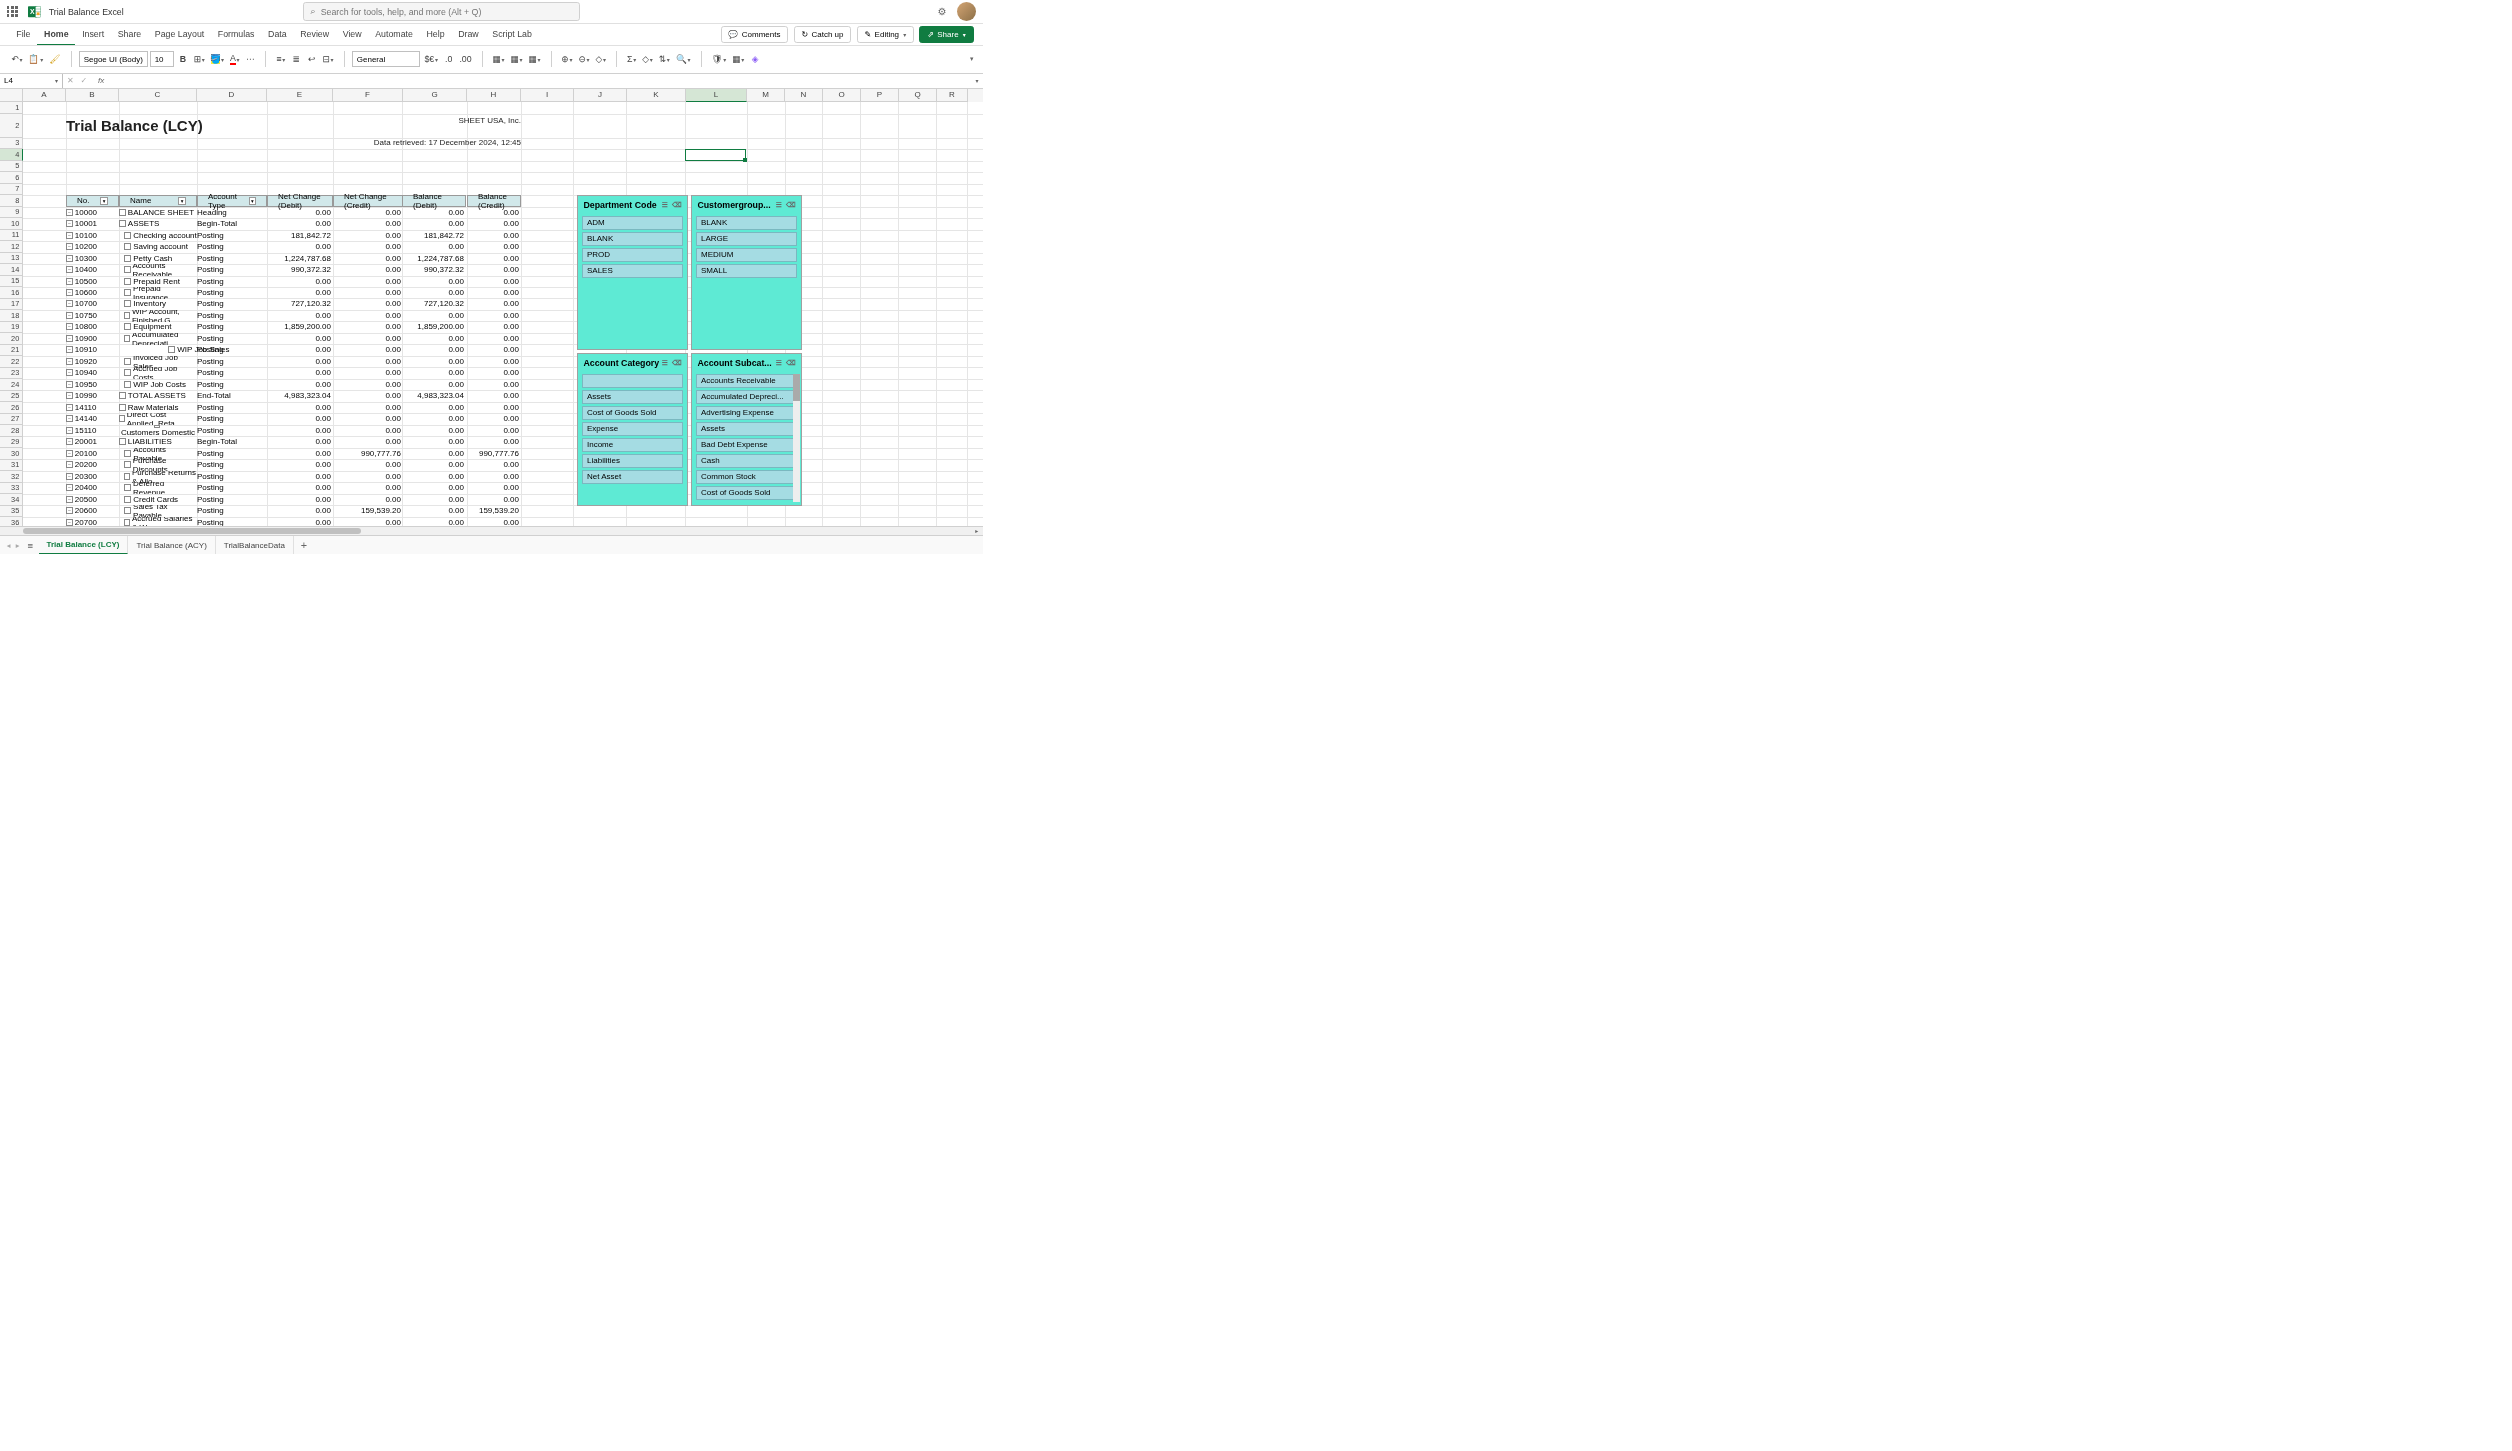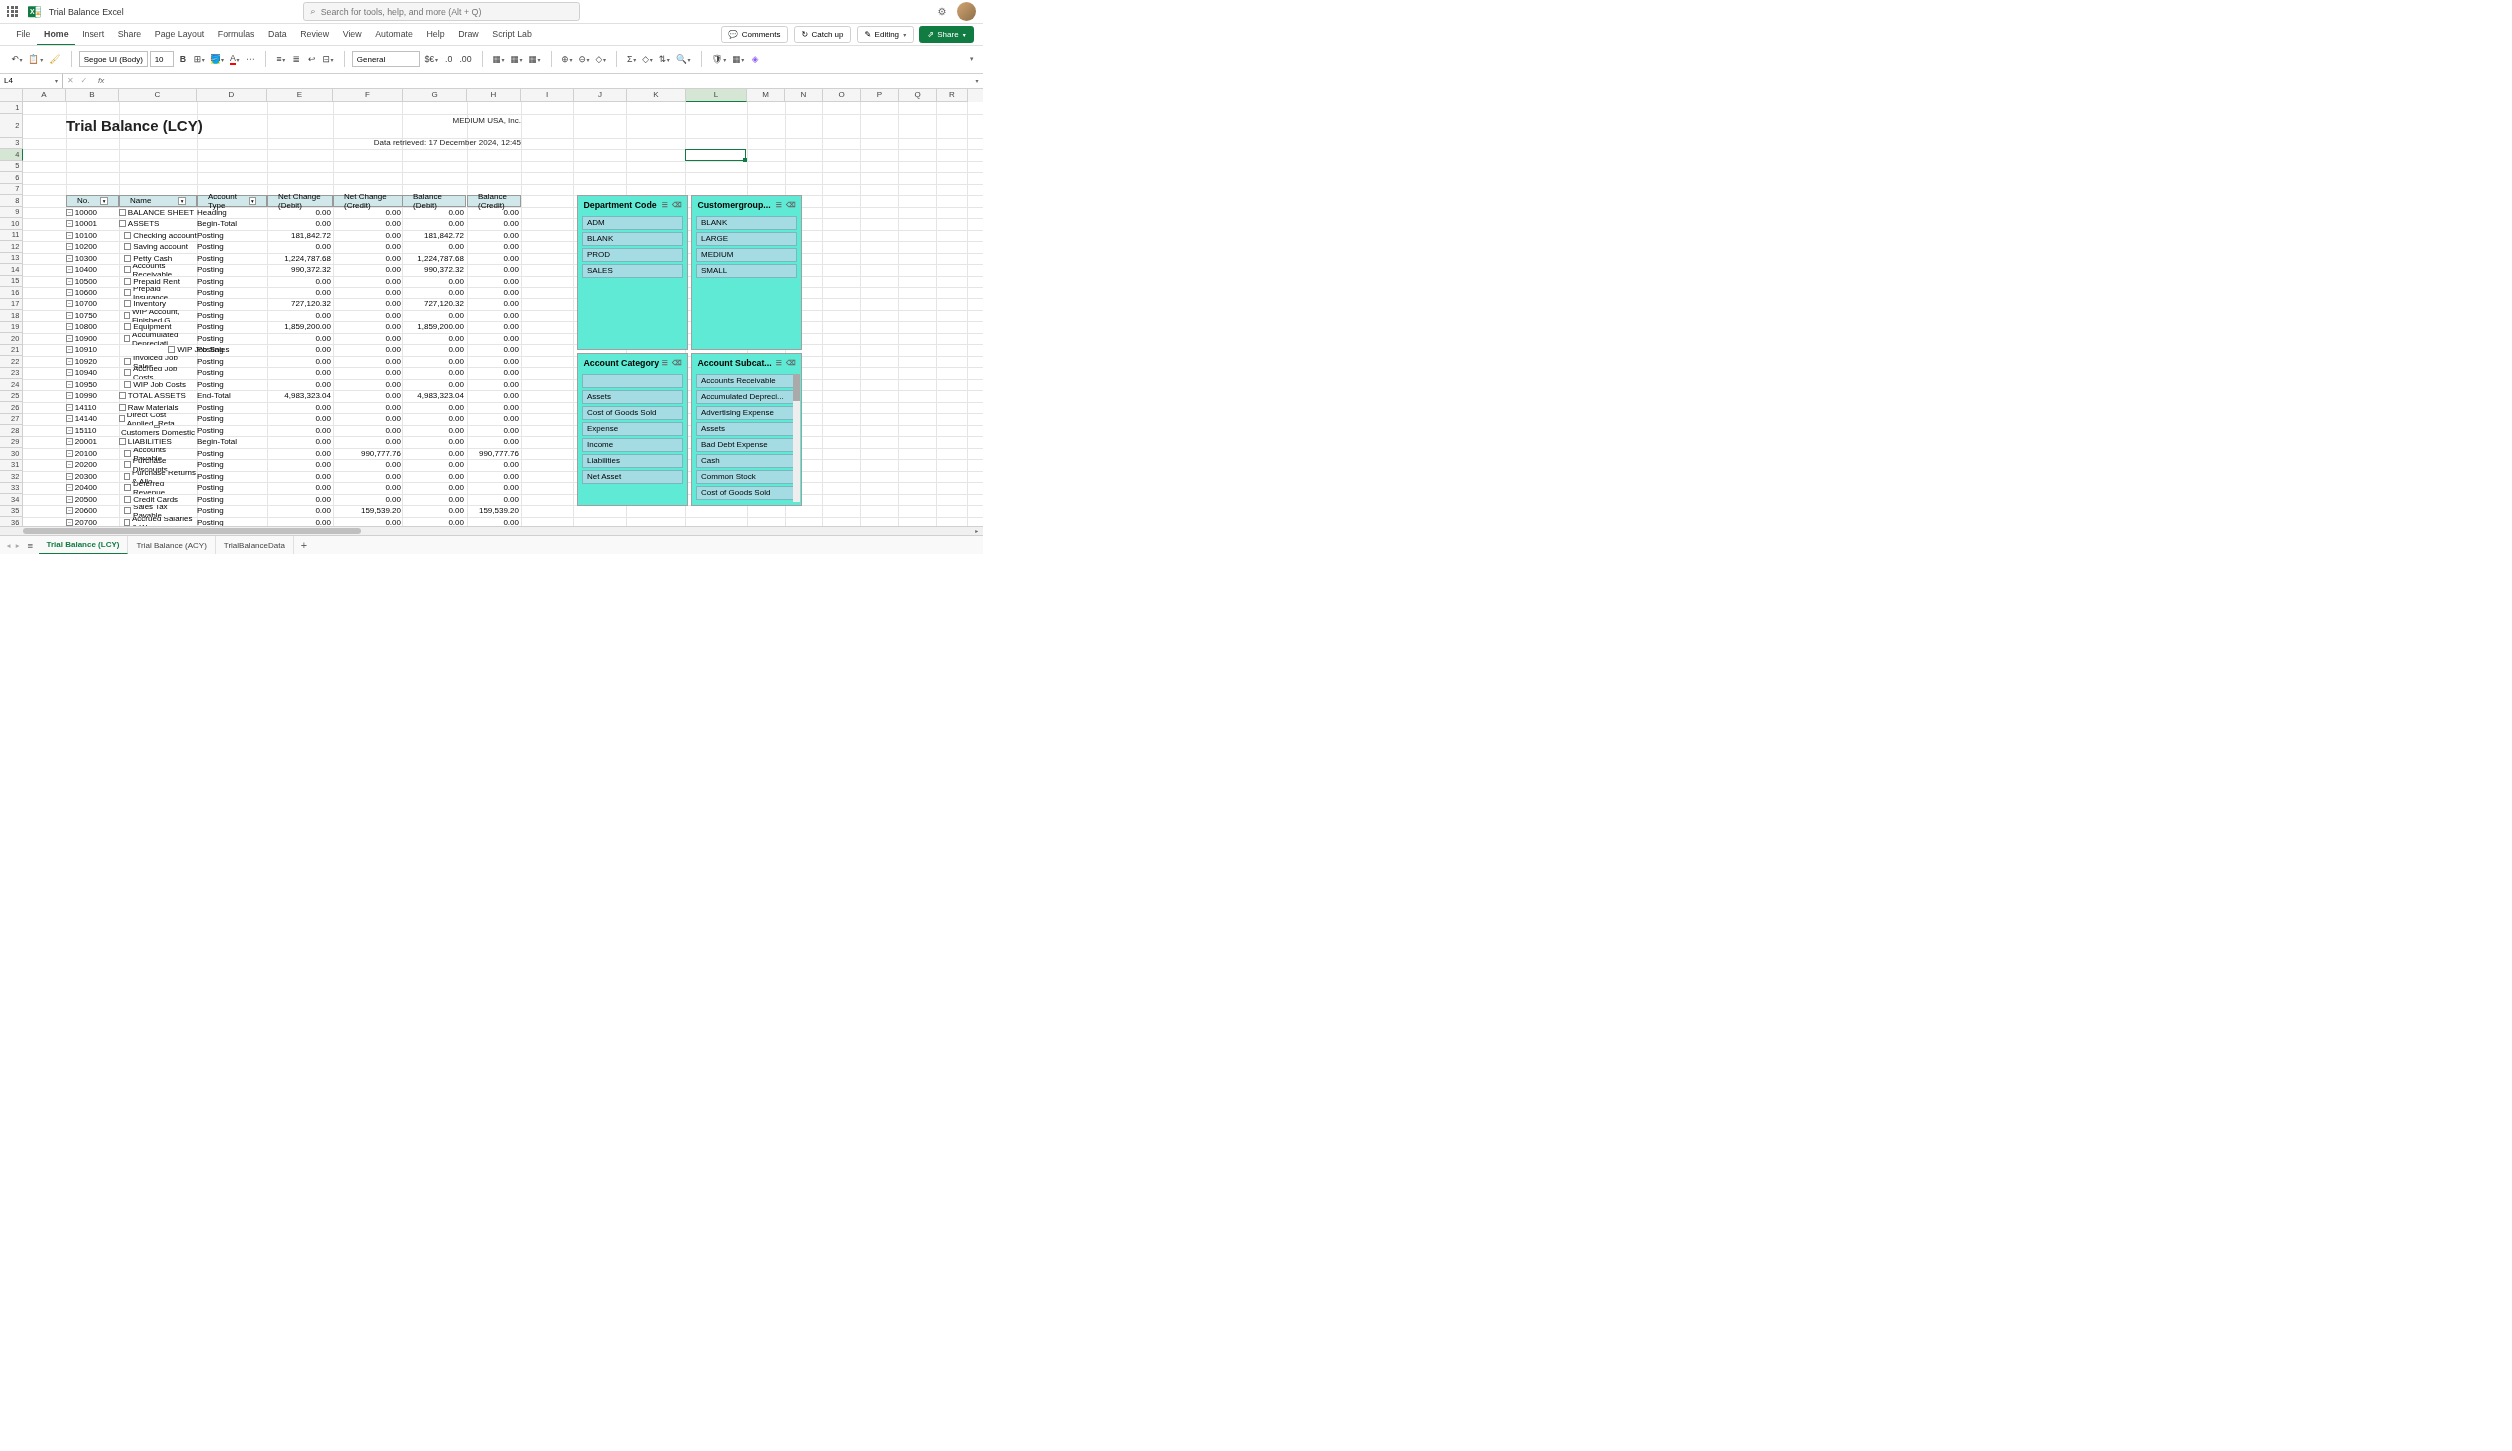--- a/index.html
+++ b/index.html
@@ -373,21 +373,21 @@
         <div class="gl-h" style="top: 323px;"></div>
         <div class="gl-h" style="top: 334px;"></div>
         <div class="gl-h" style="top: 346px;"></div>
         <div class="gl-h" style="top: 357px;"></div>
         <div class="gl-h" style="top: 369px;"></div>
         <div class="gl-h" style="top: 380px;"></div>
         <div class="gl-h" style="top: 392px;"></div>
         <div class="gl-h" style="top: 403px;"></div>
         <div class="gl-h" style="top: 415px;"></div>
         <div class="cell-text title-cell" style="left: 43px; top: 11.5px; height: 24px; line-height: 24px;">Trial Balance (LCY)</div>
-        <div class="cell-text" style="right: 462px; top: 14px;">MEDIUM USA, Inc.</div>
+        <div class="cell-text" style="right: 462px; top: 14px;">SHEET USA, Inc.</div>
         <div class="cell-text" style="right: 462px; top: 36px;">Data retrieved: 17 December 2024, 12:45</div>
         <div class="tbl-head" style="left: 43px; top: 93px; width: 53px;">
           <span>No.</span>
           <span class="dd">▾</span>
         </div>
         <div class="tbl-head" style="left: 96px; top: 93px; width: 78px;">
           <span>Name</span>
           <span class="dd">▾</span>
         </div>
         <div class="tbl-head" style="left: 174px; top: 93px; width: 70px;">

